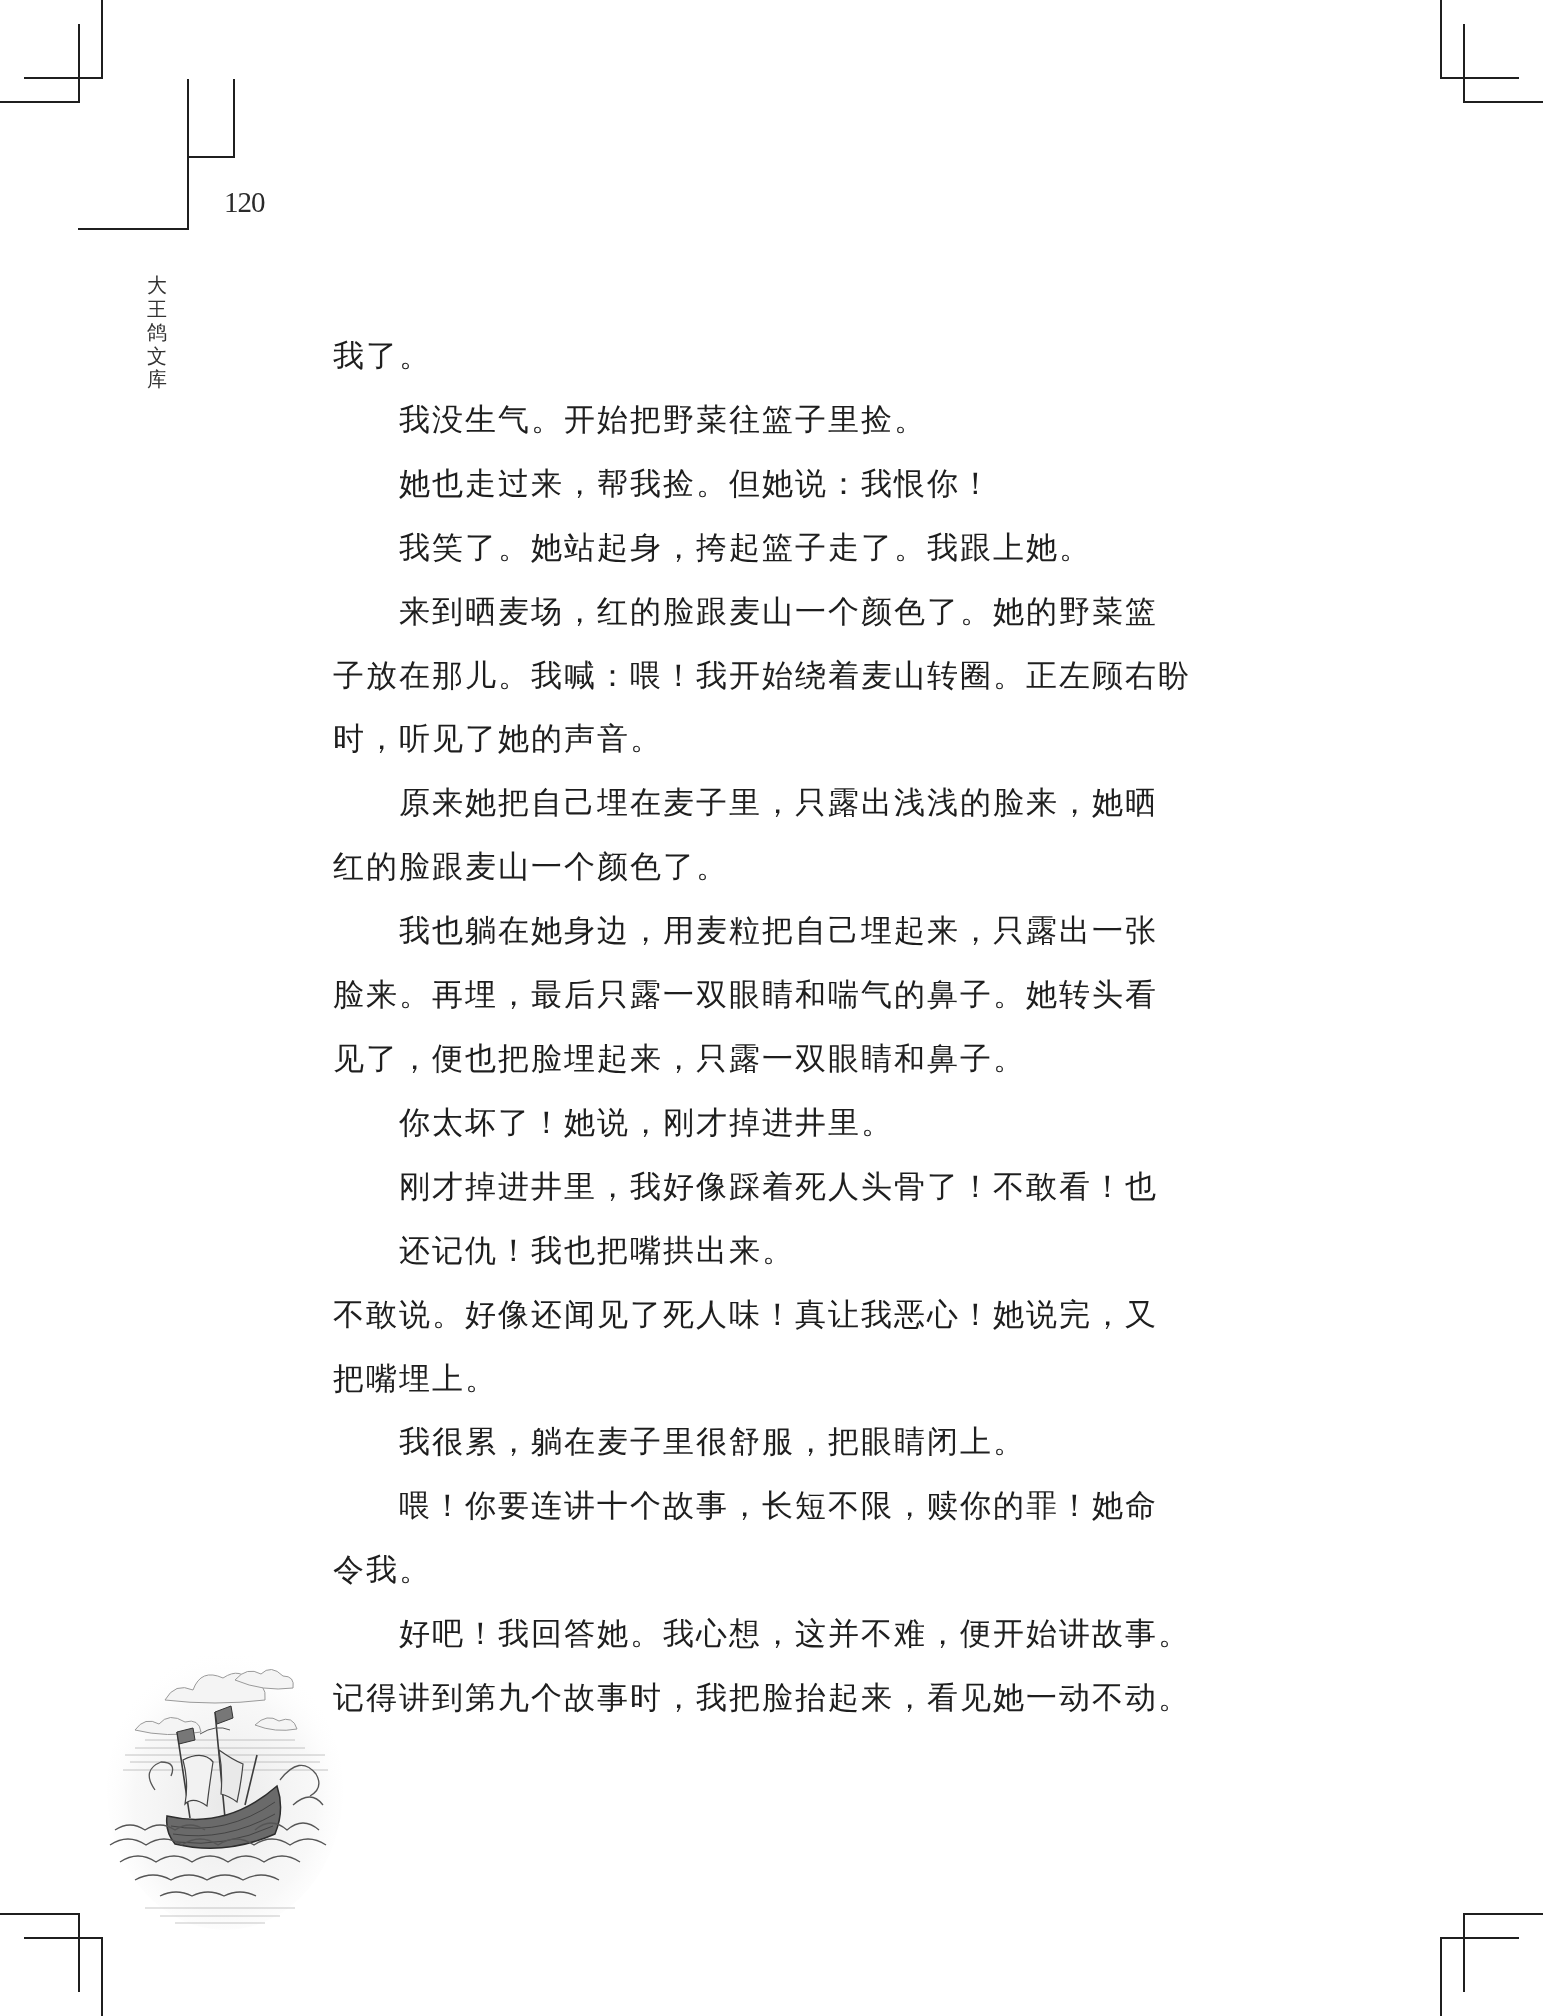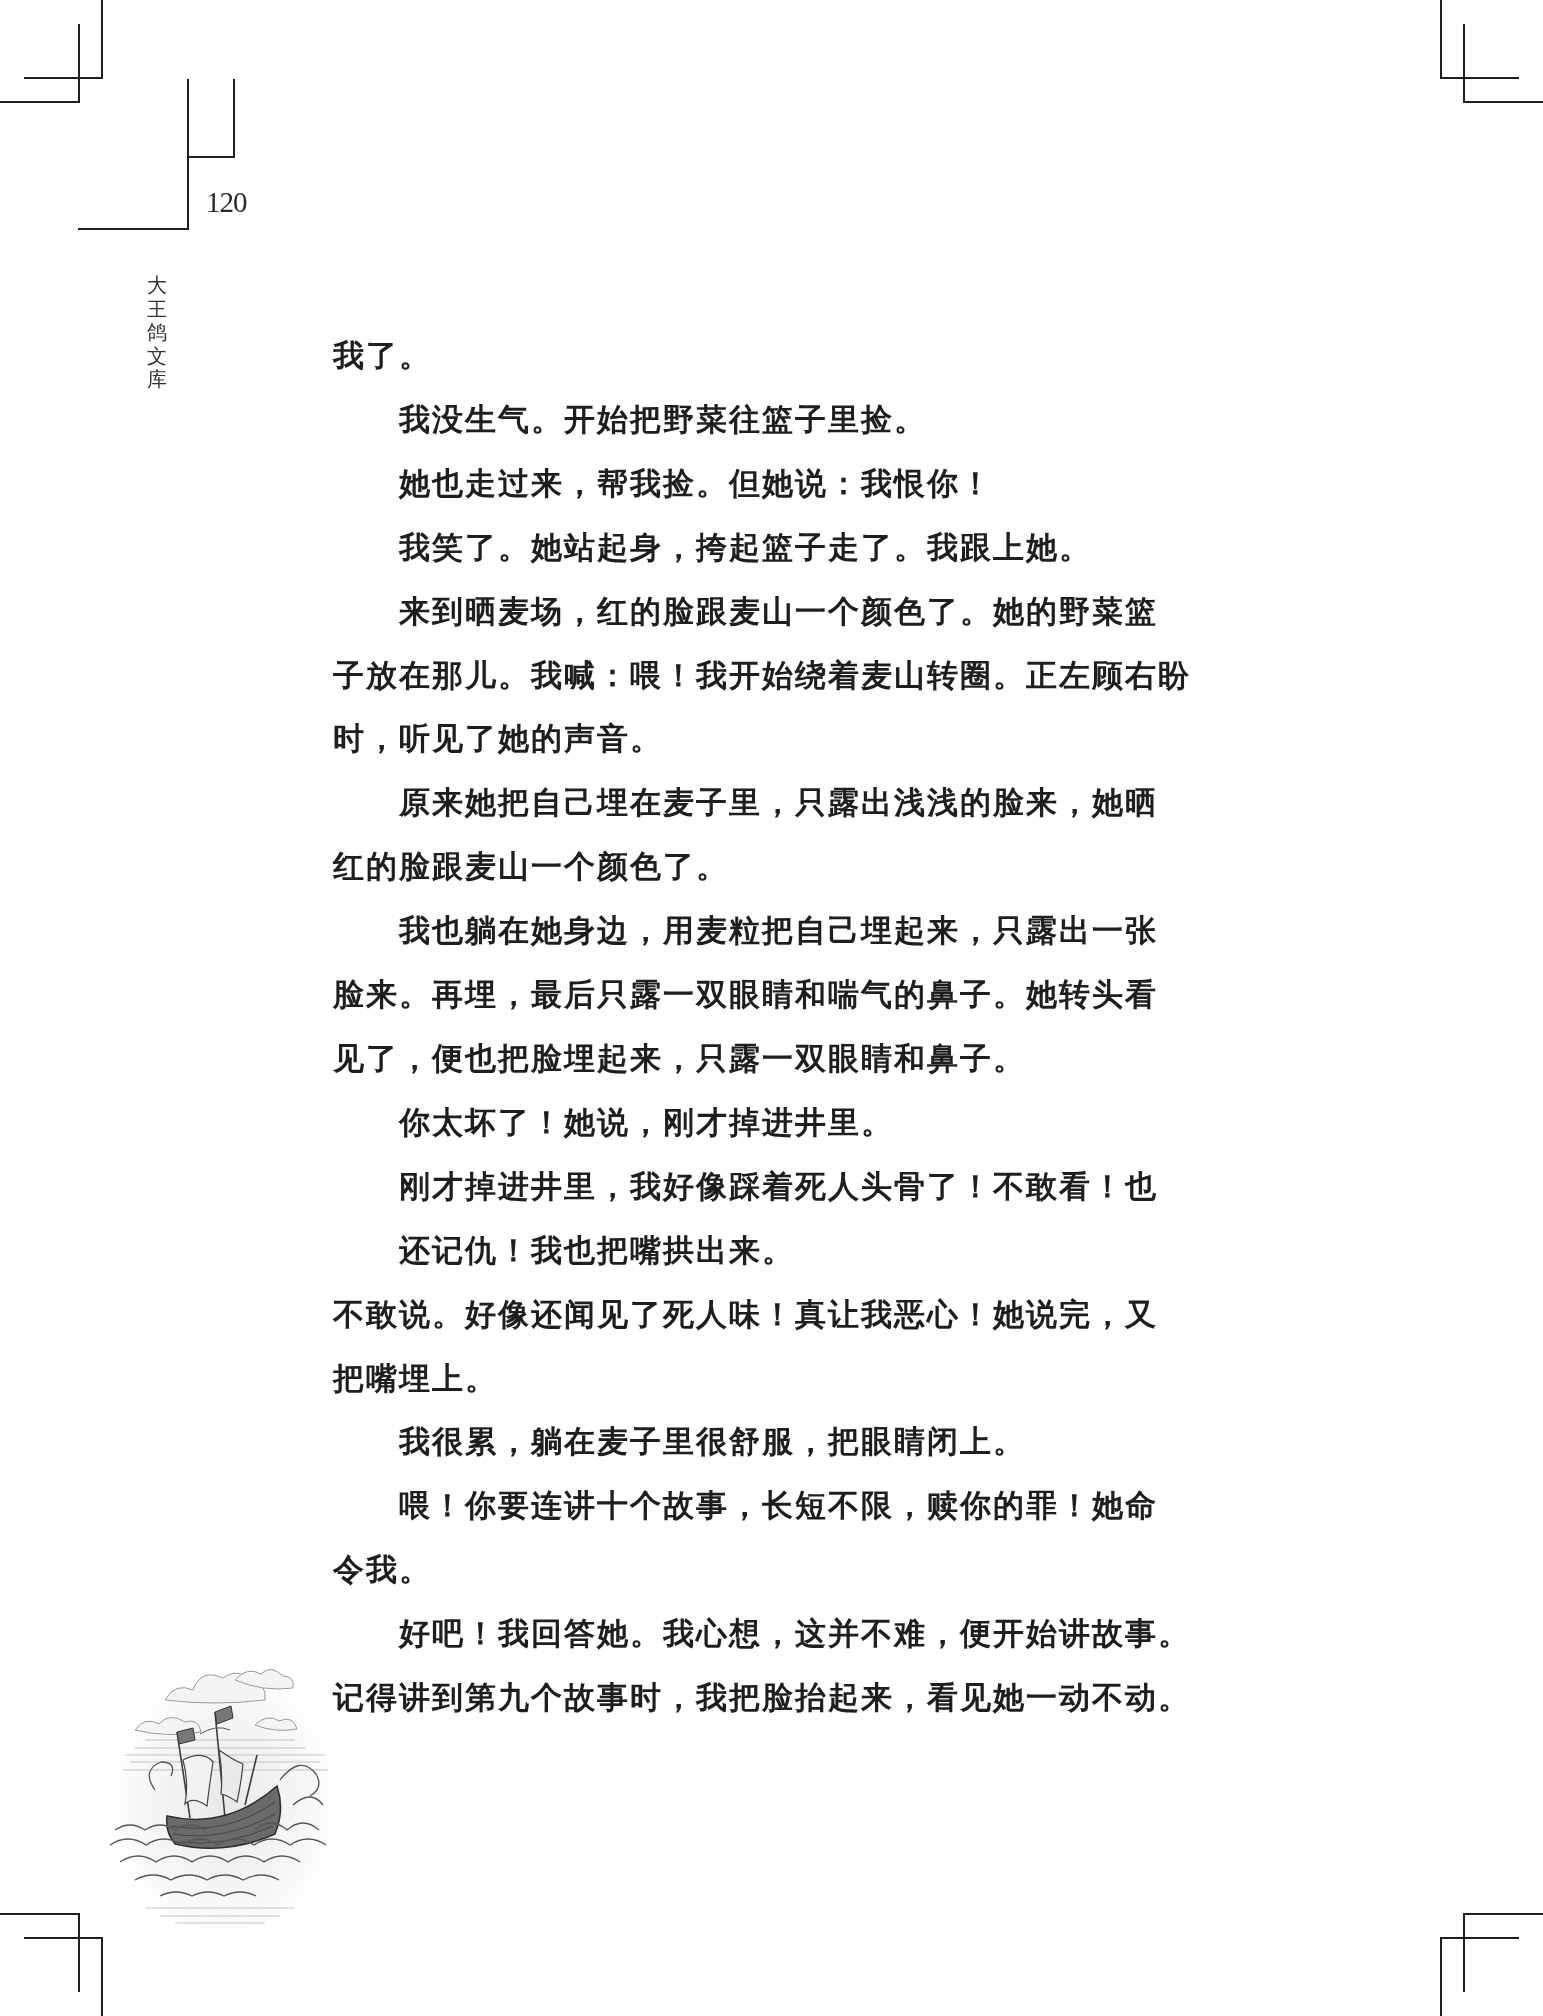--- a/index.html
+++ b/index.html
@@ -1,37 +1,36 @@
 <!DOCTYPE html>
 <html><head>
 <meta charset="utf-8">
 <style>
   html, body { margin: 0; padding: 0; background: #ffffff; }
   body { width: 1543px; height: 2016px; position: relative; overflow: hidden; }
   .line { position: absolute; background: #1f1f1f; }
   .h { height: 2px; }
   .v { width: 2px; }
   .page-number {
-    position: absolute; left: 206px; top: 186px;
+    position: absolute; left: 224px; top: 186px;
     font-family: "Liberation Serif", "DejaVu Serif", serif;
     font-size: 29px; color: #2a2a2a; letter-spacing: -1px;
   }
   .series-label {
     position: absolute; left: 145px; top: 274px; width: 24px;
     font-family: "DejaVu Sans", "Liberation Sans", sans-serif;
     font-size: 20px; line-height: 23.6px; color: #333;
     text-align: center;
   }
   .series-label span { display: block; }
   .body-text {
     position: absolute; left: 333px; top: 324px; width: 860px;
     font-family: "DejaVu Sans", "Liberation Sans", sans-serif;
     font-size: 31px; line-height: 63.9px; color: #1e1e1e;
     letter-spacing: 2px;
-    font-weight: bold;
   }
   .body-text p { margin: 0; white-space: nowrap; }
   .body-text p.indent { text-indent: 66px; }
   .illustration { position: absolute; left: 105px; top: 1630px; width: 240px; height: 300px; }
 </style>
 </head>
 <body>
 
 <div class="line v" style="left:101px;top:0;height:79px;"></div>
 <div class="line h" style="left:24px;top:77px;width:79px;"></div>

